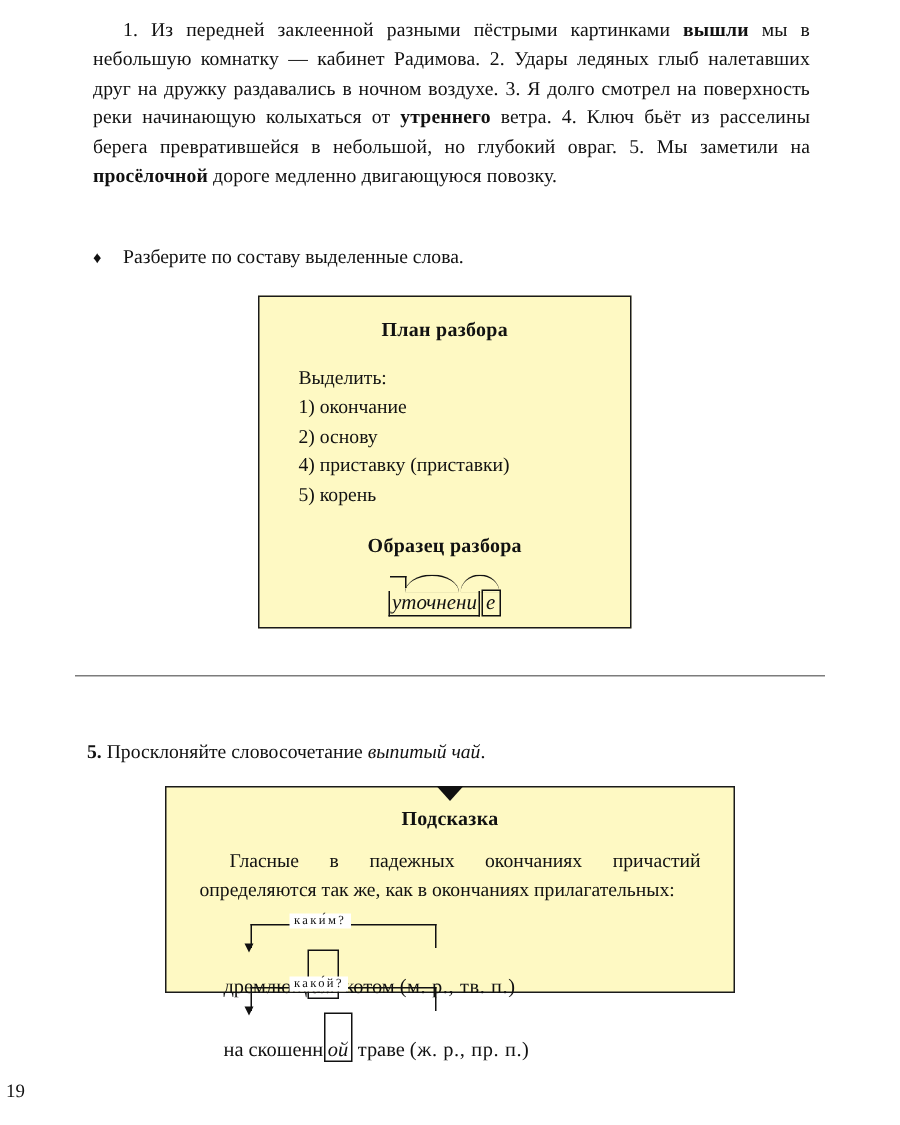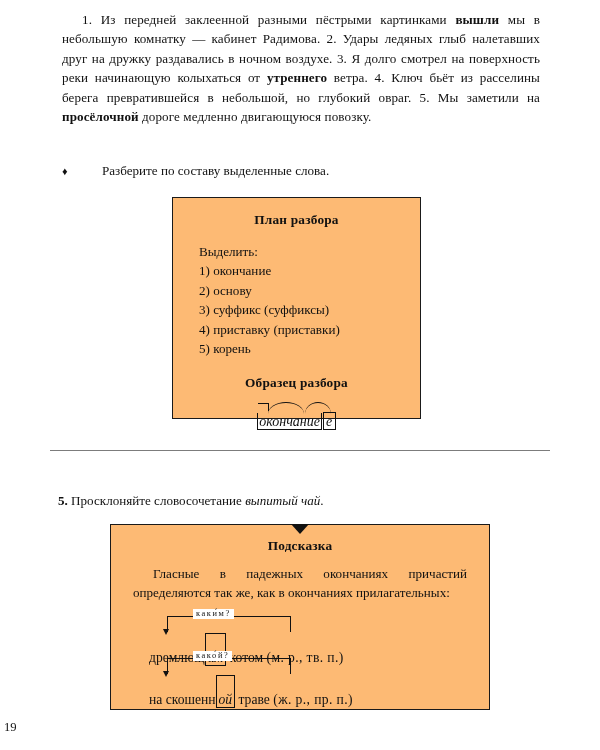--- a/index.html
+++ b/index.html
@@ -50,27 +50,27 @@
     display: flex;
     align-items: baseline;
   }
   .task-bullet {
     display: inline-block;
     width: 20px;
     font-size: 11px;
     line-height: 18px;
     color: #111;
   }
-  .task-label { display: inline-block; margin-left: 20px; }
+  .task-label { display: inline-block; }
 
   
   .frame {
     position: absolute;
     border: 1.3px solid #1a1a1a;
-    background: #fdba74;
+    background: #fef9c3;
     box-sizing: border-box;
   }
 
   
   #plan-box {
     left: 172px;
     top: 197px;
     width: 249px;
     height: 222px;
   }
@@ -183,21 +183,21 @@
     line-height: 18px;
   }
   .ex5-num { font-weight: bold; }
   .it { font-style: italic; }
 
   
   #hint-box {
     left: 110px;
     top: 524px;
     width: 380px;
-    height: 186px;
+    height: 138px;
   }
   .hint-marker {
     position: absolute;
     left: 50%;
     top: -1px;
     transform: translateX(-50%);
     width: 0; height: 0;
     border-left: 9px solid transparent;
     border-right: 9px solid transparent;
     border-top: 10px solid #111111;
@@ -293,32 +293,31 @@
     <span class="task-bullet">♦</span>
     <span class="task-label">Разберите по составу выделенные слова.</span>
   </div>
 
   <div class="frame" id="plan-box">
     <div class="box-title">План разбора</div>
     <div class="plan-intro">Выделить:</div>
     <ul class="plan-list">
       <li>1) окончание</li>
       <li>2) основу</li>
-      <li>3) суффикс (суффиксы)</li>
       <li>4) приставку (приставки)</li>
       <li>5) корень</li>
     </ul>
     <div class="sample-title">Образец разбора</div>
 
     <div class="morph-wrap">
       <div class="morph">
         <span class="pfx-mark"></span>
         <span class="root-arc"></span>
         <span class="sfx-hat"></span>
-        <span class="stem">окончание</span><span class="ending">е</span>
+        <span class="stem">уточнени</span><span class="ending">е</span>
       </div>
     </div>
   </div>
 
   <div class="divider"></div>
 
   <div class="ex5-line">
     <span class="ex5-num">5.</span>
     <span>Просклоняйте словосочетание </span><span class="it">выпитый чай</span><span>.</span>
   </div>

